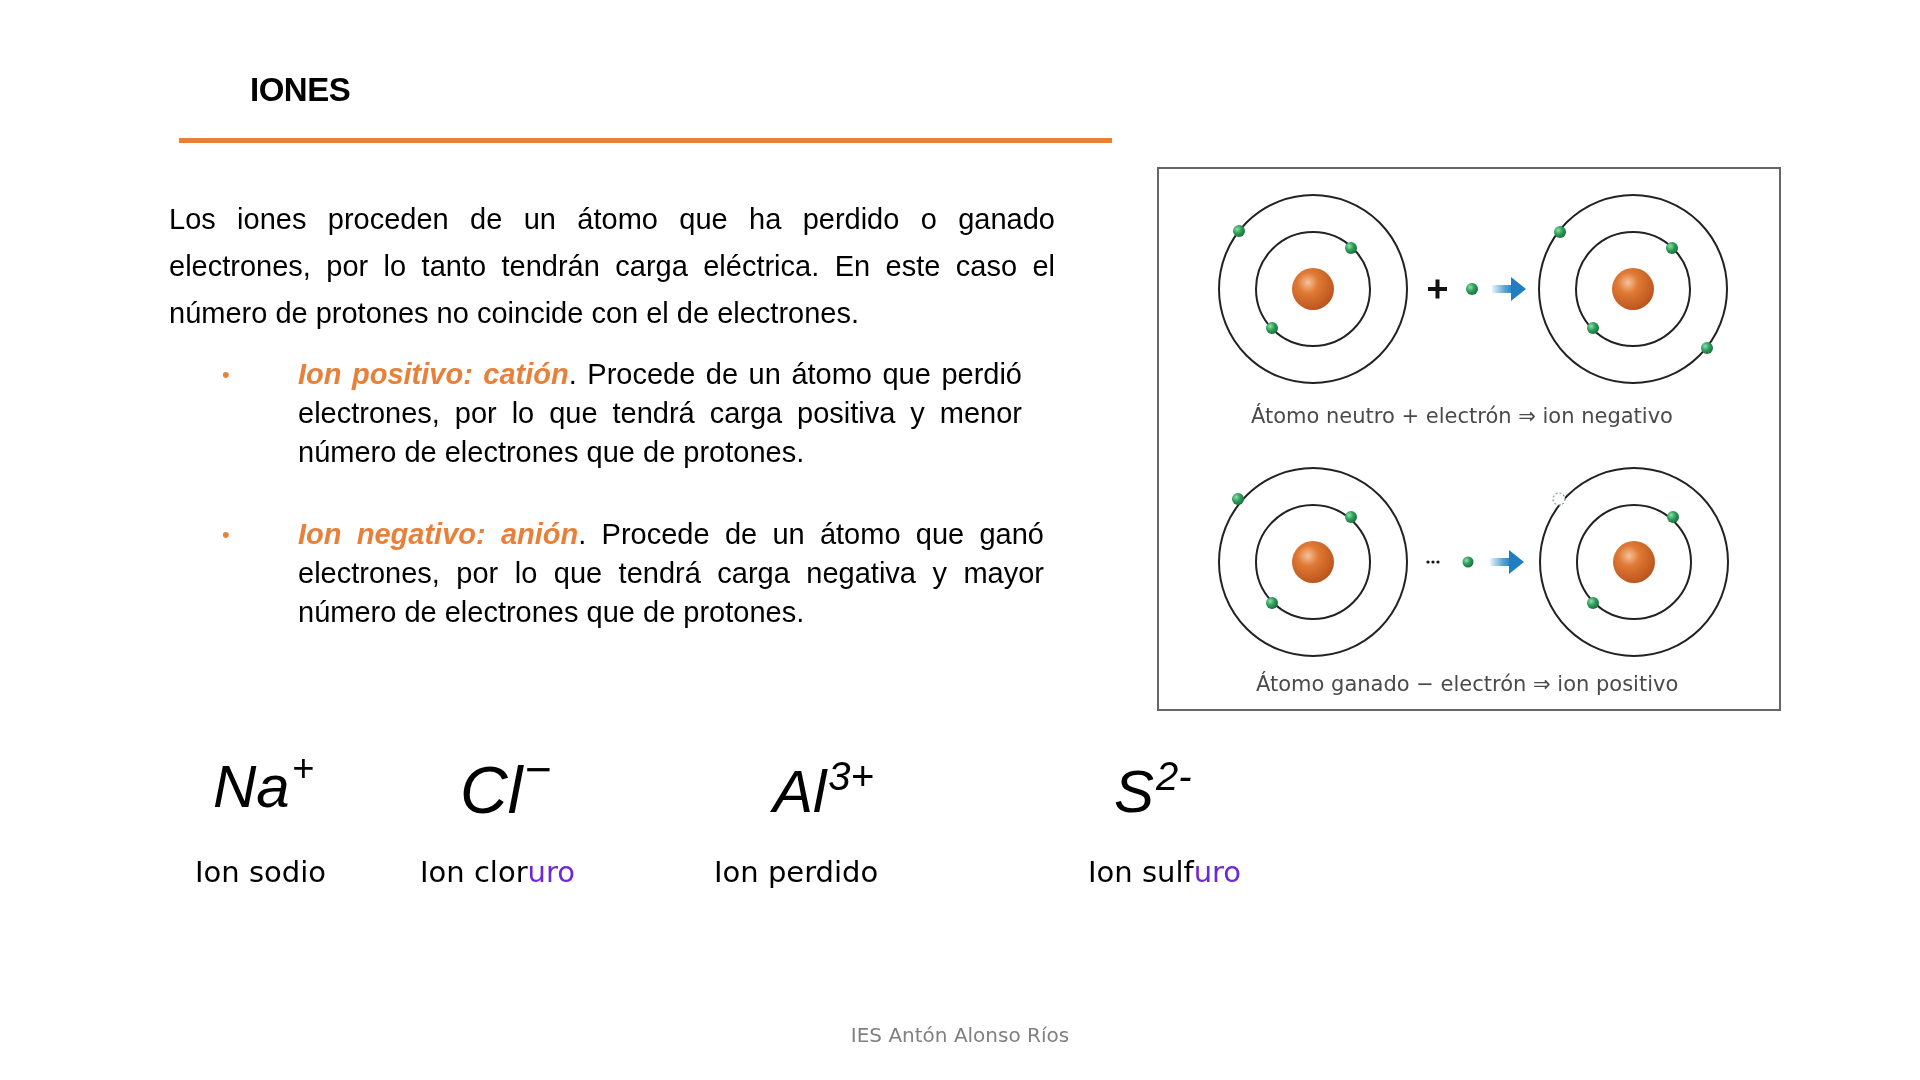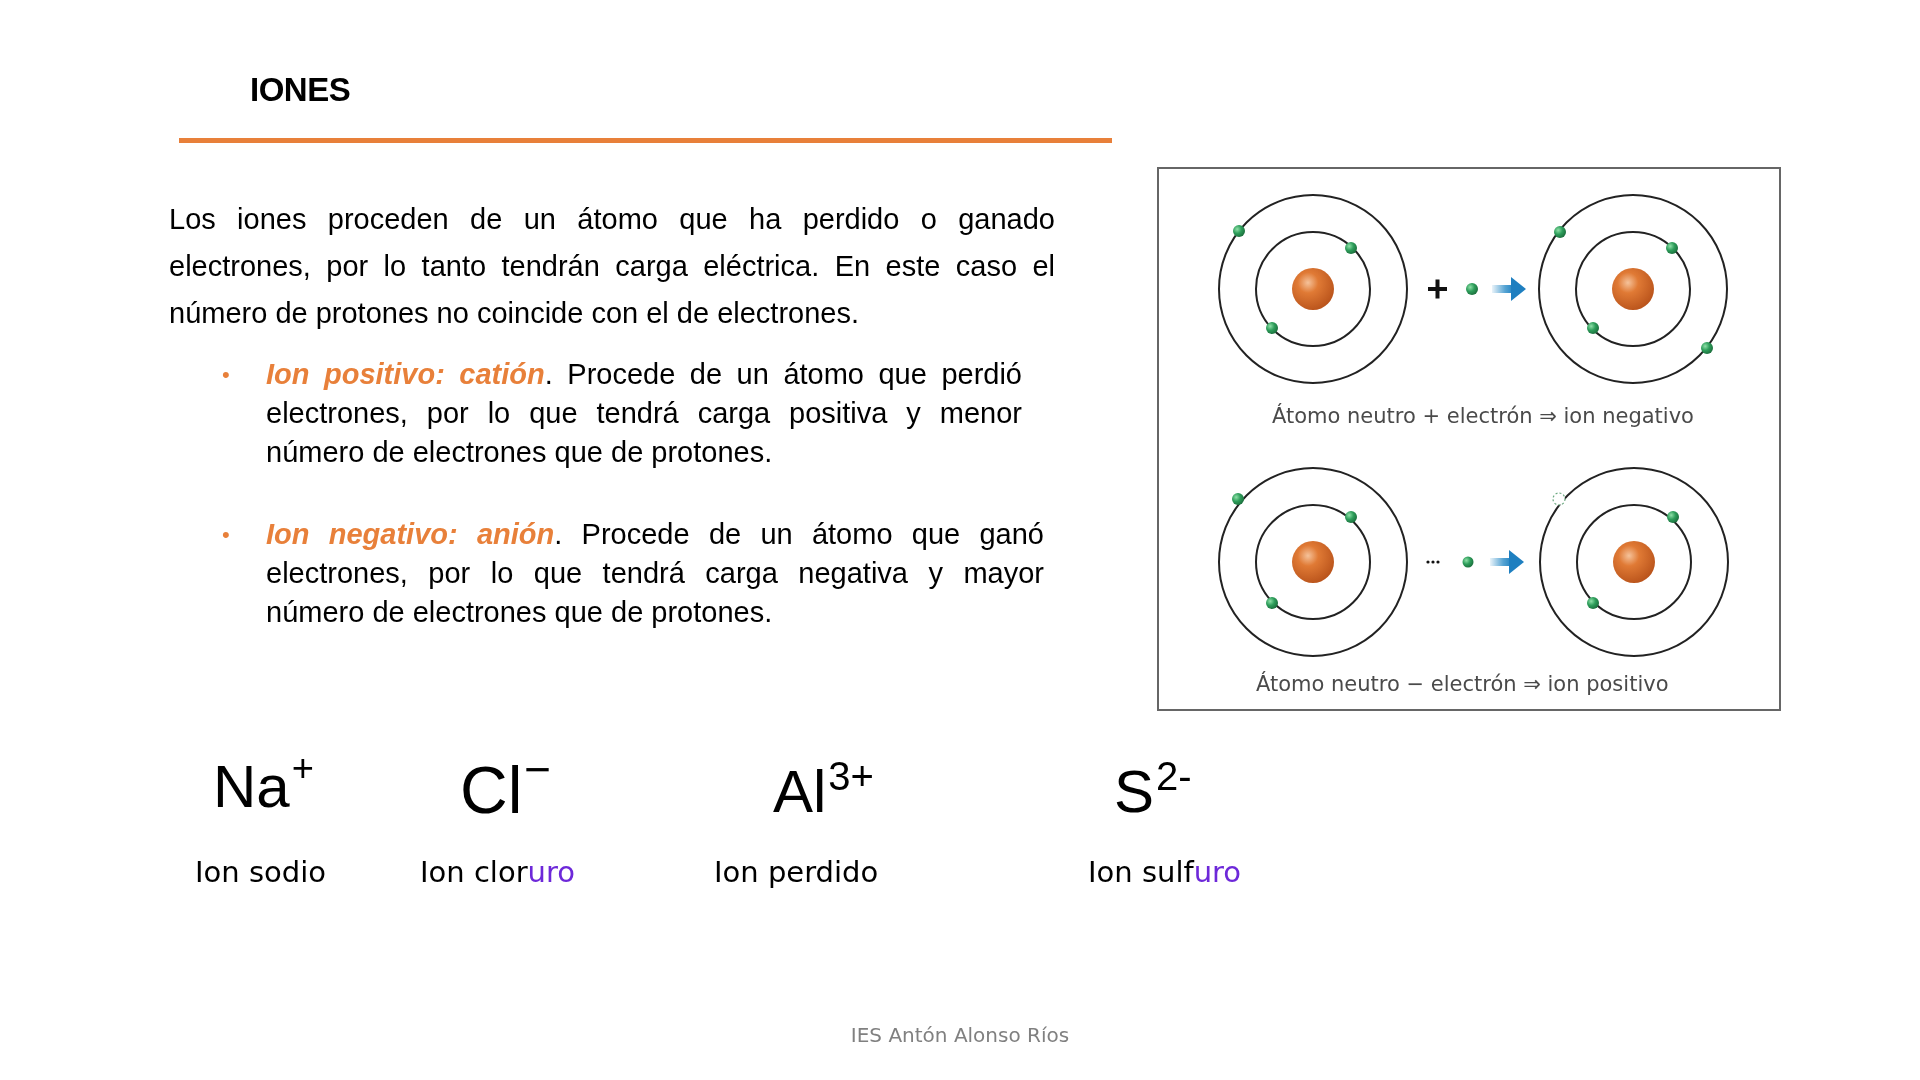--- a/index.html
+++ b/index.html
@@ -7,32 +7,32 @@
            font-family: "Liberation Sans", sans-serif; color: #000; }
     .abs { position: absolute; }
 
     .title { left: 250px; top: 62px; font-size: 33px; font-weight: bold; line-height: 56px; letter-spacing: -0.5px; }
     .title-rule { left: 179px; top: 138px; width: 933px; height: 5px; background: #E8803A; }
 
     .intro { left: 169px; top: 196px; width: 886px; font-size: 29px; line-height: 47px; text-align: justify; }
 
     .bullet { left: 222px; width: 830px; font-size: 29px; line-height: 39px; }
     .bullet .dot { position: absolute; left: 0; top: 0; color: #E8803A; font-size: 22px; line-height: 39px; }
-    .bullet .body { margin-left: 44px; text-align: justify; }
+    .bullet .body { margin-left: 76px; text-align: justify; }
     .bullet .term { color: #E8803A; font-style: italic; font-weight: bold; }
     .b1 { top: 355px; width: 800px; }
     .b2 { top: 515px; width: 822px; }
 
     .figure { left: 1157px; top: 167px; width: 624px; height: 544px; border: 2px solid #666; background: #fff; box-sizing: border-box; }
     .figure svg { position: absolute; left: 0; top: 0; }
     .caption { font-family: "DejaVu Sans", sans-serif; font-size: 21px; color: #4a4a4a; white-space: nowrap; }
-    .cap1 { left: 1251px; top: 404px; margin-left: 21px; }
+    .cap1 { left: 1251px; top: 404px; }
     .cap2 { left: 1256px; top: 672px; }
 
-    .ion { font-size: 60px; line-height: 60px; white-space: nowrap; }
+    .ion { font-size: 60px; line-height: 60px; white-space: nowrap; font-style: italic; }
     .ion sup { font-size: 38px; vertical-align: 0; position: relative; top: -26px; margin-left: 2px; }
     .ion.cl { font-size: 66px; }
     .ion.cl sup { font-size: 46px; top: -28px; }
     .ion.al sup, .ion.s sup { font-size: 40px; top: -22px; }
 
     .ion-label { font-family: "DejaVu Sans", sans-serif; font-size: 29px; line-height: 34px; white-space: nowrap; color: #000; text-align: center; }
     .ion-label .suffix { color: #6d28d9; }
 
     .footer { left: 0; width: 1920px; top: 1023px; text-align: center; font-family: "DejaVu Sans", sans-serif; font-size: 20px; color: #808080; }
   </style>
@@ -127,21 +127,21 @@
       <circle cx="1632" cy="560" r="94" fill="none" stroke="#222" stroke-width="2"></circle>
       <circle cx="1632" cy="560" r="57" fill="none" stroke="#222" stroke-width="2"></circle>
       <circle cx="1632" cy="560" r="21" fill="url(#nuc)"></circle>
       <circle cx="1557" cy="497" r="6" fill="#fff" stroke="#6aa87f" stroke-width="1.2" stroke-dasharray="2 2"></circle>
       <circle cx="1671" cy="515" r="6" fill="url(#ele)"></circle>
       <circle cx="1591" cy="601" r="6" fill="url(#ele)"></circle>
     </g>
   </svg>
 </div>
 <div class="abs caption cap1">Átomo neutro + electrón ⇒ ion negativo</div>
-<div class="abs caption cap2">Átomo neutro − electrón ⇒ ion positivo</div>
+<div class="abs caption cap2">Átomo ganado − electrón ⇒ ion positivo</div>
 
 <div class="abs ion na" style="left:213px; top:757px;"><span>Na</span><sup>+</sup></div>
 <div class="abs ion cl" style="left:460px; top:760px;"><span>Cl</span><sup>−</sup></div>
 <div class="abs ion al" style="left:773px; top:762px;"><span>Al</span><sup>3+</sup></div>
 <div class="abs ion s" style="left:1114px; top:762px;"><span>S</span><sup>2-</sup></div>
 
 <div class="abs ion-label" style="left:195px; top:855px;"><span>Ion sodio</span><span class="suffix"></span></div>
 <div class="abs ion-label" style="left:420px; top:855px;"><span>Ion clor</span><span class="suffix">uro</span></div>
 <div class="abs ion-label" style="left:714px; top:855px;"><span>Ion perdido</span><span class="suffix"></span></div>
 <div class="abs ion-label" style="left:1088px; top:855px;"><span>Ion sulf</span><span class="suffix">uro</span></div>

